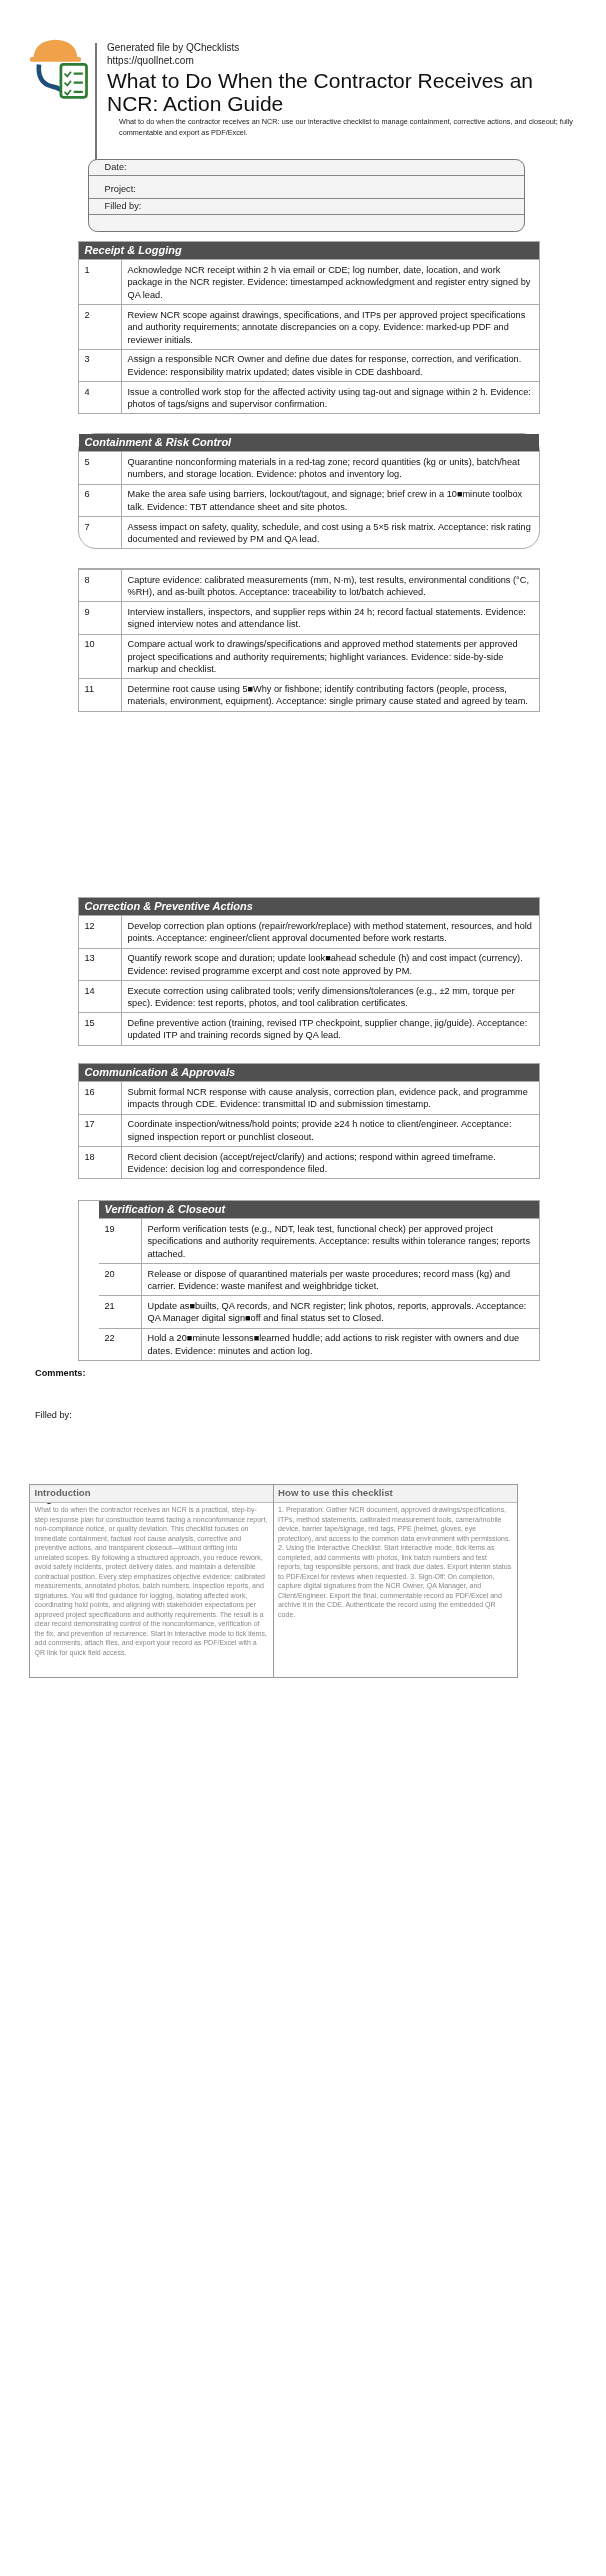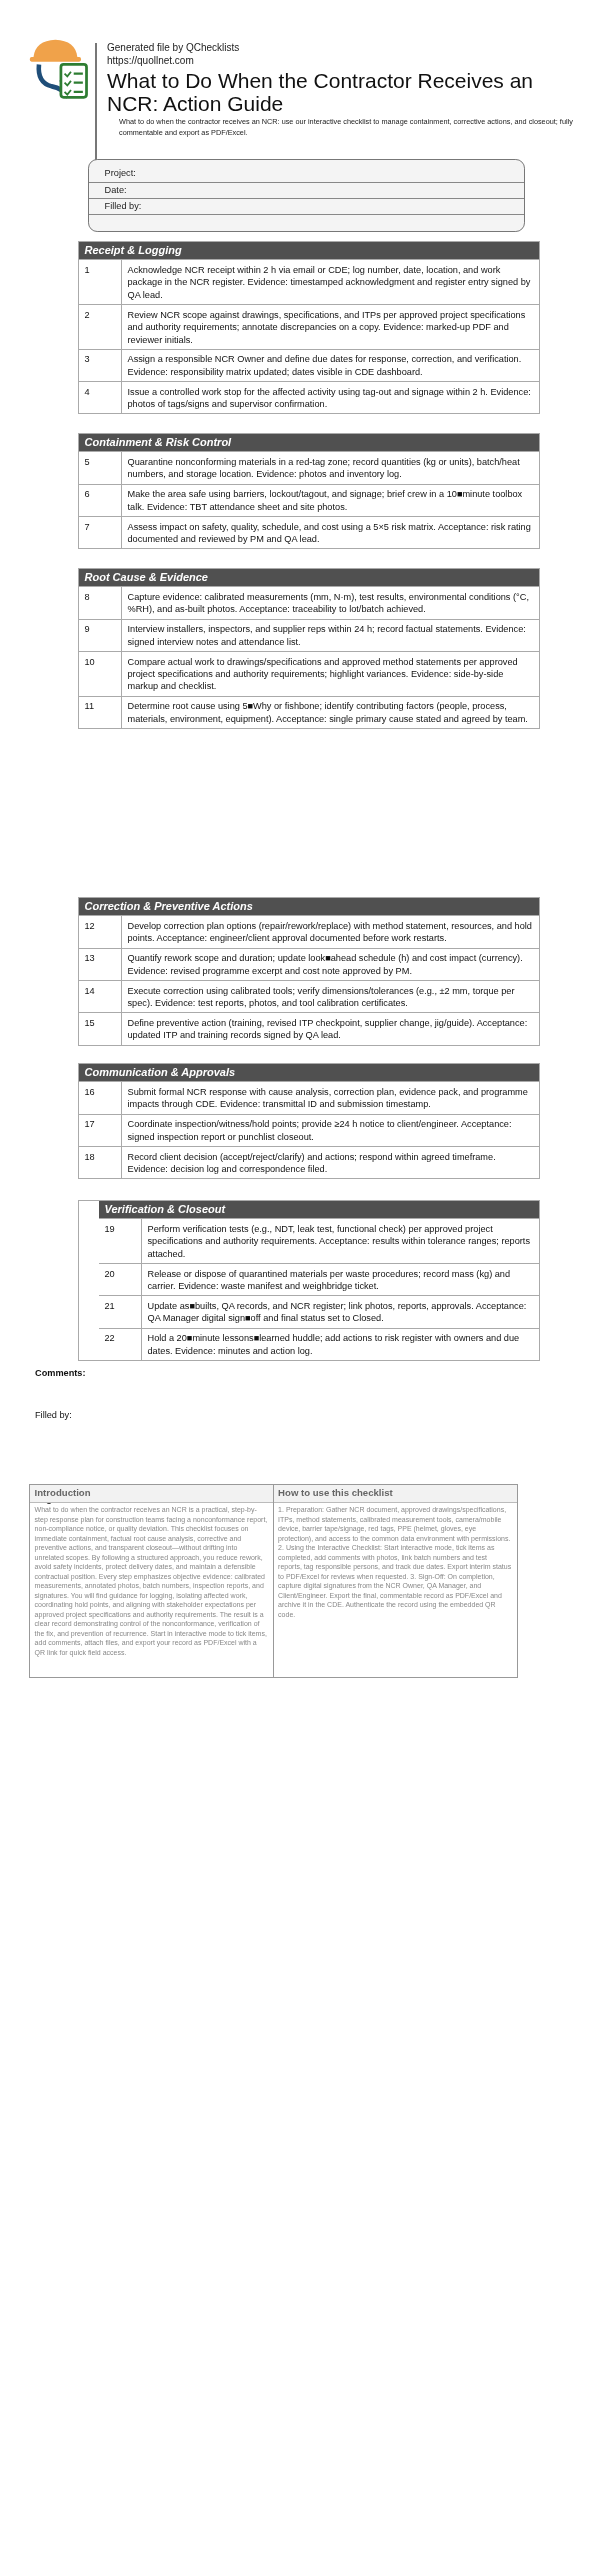--- a/index.html
+++ b/index.html
@@ -48,22 +48,22 @@
   <div class="vline"></div>
   <div class="gen">
     <div>Generated file by QChecklists</div>
     <div>https://quollnet.com</div>
   </div>
   <div class="title">What to Do When the Contractor Receives an NCR: Action Guide</div>
   <div class="subtitle">What to do when the contractor receives an NCR: use our interactive checklist to manage containment, corrective actions, and closeout; fully commentable and export as PDF/Excel.</div>
 </div>
 
 <div class="info-box">
+  <div class="info-row">Date:</div>
   <div class="info-row first">Project:</div>
-  <div class="info-row">Date:</div>
   <div class="info-row">Filled by:</div>
   <div class="info-row last"></div>
 </div>
 
 <div class="section" style="top:241px;">
   <div class="sec-head">Receipt &amp; Logging</div>
   <div class="row">
       <div class="num">1</div>
       <div class="txt">Acknowledge NCR receipt within 2 h via email or CDE; log number, date, location, and work package in the NCR register. Evidence: timestamped acknowledgment and register entry signed by QA lead.</div>
     </div>
@@ -74,38 +74,37 @@
   <div class="row">
       <div class="num">3</div>
       <div class="txt">Assign a responsible NCR Owner and define due dates for response, correction, and verification. Evidence: responsibility matrix updated; dates visible in CDE dashboard.</div>
     </div>
   <div class="row">
       <div class="num">4</div>
       <div class="txt">Issue a controlled work stop for the affected activity using tag-out and signage within 2 h. Evidence: photos of tags/signs and supervisor confirmation.</div>
     </div>
 </div>
 
-<div class="section" style="top:433px;">
+<div class="section" style="top:433px;border-radius:18px;">
   <div class="sec-head">Containment &amp; Risk Control</div>
   <div class="row">
       <div class="num">5</div>
       <div class="txt">Quarantine nonconforming materials in a red-tag zone; record quantities (kg or units), batch/heat numbers, and storage location. Evidence: photos and inventory log.</div>
     </div>
   <div class="row">
       <div class="num">6</div>
       <div class="txt">Make the area safe using barriers, lockout/tagout, and signage; brief crew in a 10■minute toolbox talk. Evidence: TBT attendance sheet and site photos.</div>
     </div>
   <div class="row">
       <div class="num">7</div>
       <div class="txt">Assess impact on safety, quality, schedule, and cost using a 5×5 risk matrix. Acceptance: risk rating documented and reviewed by PM and QA lead.</div>
     </div>
 </div>
 
 <div class="section" style="top:568px;">
-  <div class="sec-head">Root Cause &amp; Evidence</div>
   <div class="row">
       <div class="num">8</div>
       <div class="txt">Capture evidence: calibrated measurements (mm, N·m), test results, environmental conditions (°C, %RH), and as-built photos. Acceptance: traceability to lot/batch achieved.</div>
     </div>
   <div class="row">
       <div class="num">9</div>
       <div class="txt">Interview installers, inspectors, and supplier reps within 24 h; record factual statements. Evidence: signed interview notes and attendance list.</div>
     </div>
   <div class="row">
       <div class="num">10</div>

